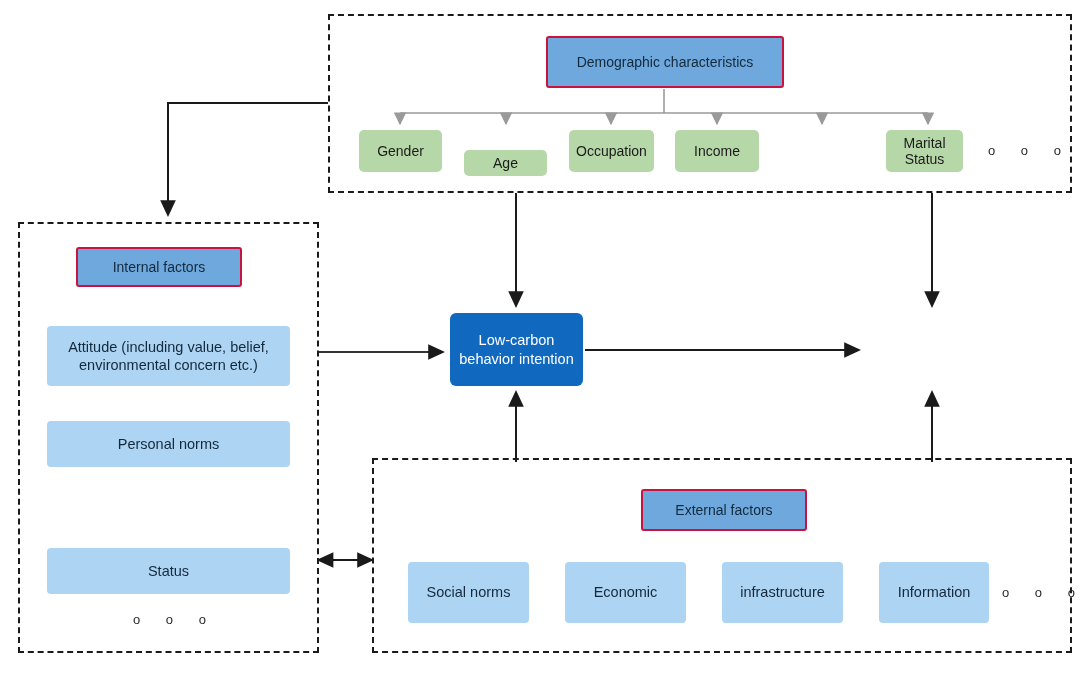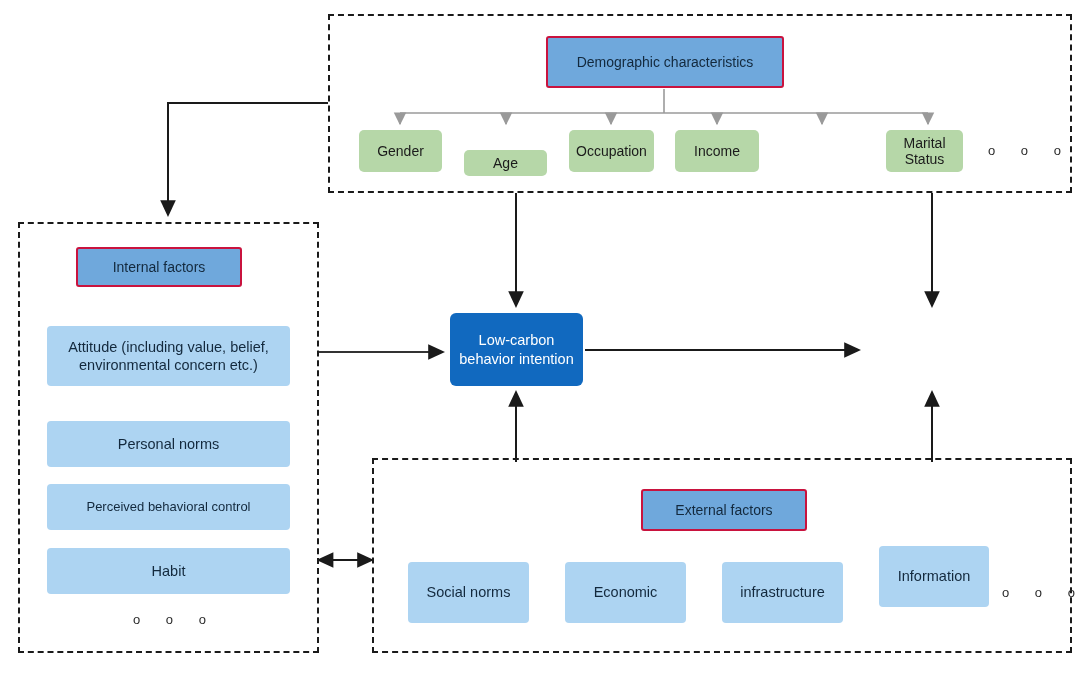--- a/index.html
+++ b/index.html
@@ -103,30 +103,29 @@
   <div class="greenbox" style="left:569px;top:130px;width:85px;height:42px;">Occupation</div>
   <div class="greenbox" style="left:675px;top:130px;width:84px;height:42px;">Income</div>
   <div class="greenbox" style="left:886px;top:130px;width:77px;height:42px;">Marital Status</div>
 
   <div class="dots" style="left:988px;top:143px;">o o o</div>
 
   <div class="hdrbox" style="left:76px;top:247px;width:166px;height:40px;">Internal factors</div>
 
   <div class="lightbox" style="left:47px;top:326px;width:243px;height:60px;">Attitude (including value, belief, environmental concern etc.)</div>
   <div class="lightbox" style="left:47px;top:421px;width:243px;height:46px;">Personal norms</div>
-  <div class="lightbox" style="left:47px;top:484px;width:243px;height:46px;font-size:13px;">Perceived behavioral control</div>
-  <div class="lightbox" style="left:47px;top:548px;width:243px;height:46px;">Habit</div>
+  <div class="lightbox" style="left:47px;top:548px;width:243px;height:46px;">Status</div>
 
   <div class="dots" style="left:133px;top:612px;">o o o</div>
 
   <div class="hdrbox" style="left:641px;top:489px;width:166px;height:42px;">External factors</div>
 
   <div class="lightbox" style="left:408px;top:562px;width:121px;height:61px;">Social norms</div>
   <div class="lightbox" style="left:565px;top:562px;width:121px;height:61px;">Economic</div>
   <div class="lightbox" style="left:722px;top:562px;width:121px;height:61px;">infrastructure</div>
-  <div class="lightbox" style="left:879px;top:546px;width:110px;height:61px;">Information</div>
+  <div class="lightbox" style="left:879px;top:562px;width:110px;height:61px;">Information</div>
 
   <div class="dots" style="left:1002px;top:585px;">o o o</div>
 
   <div class="corebox" style="left:450px;top:313px;width:133px;height:73px;">Low-carbon behavior intention</div>
 
 
 </div>
 
 </body></html>

